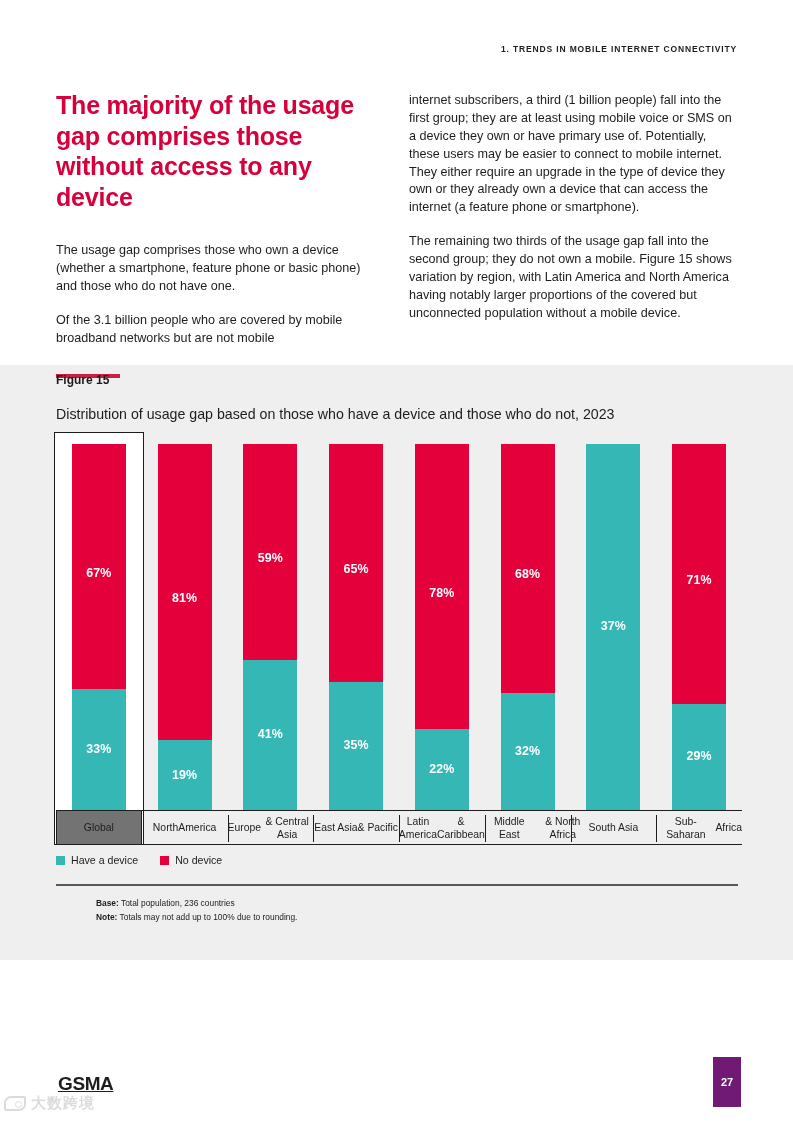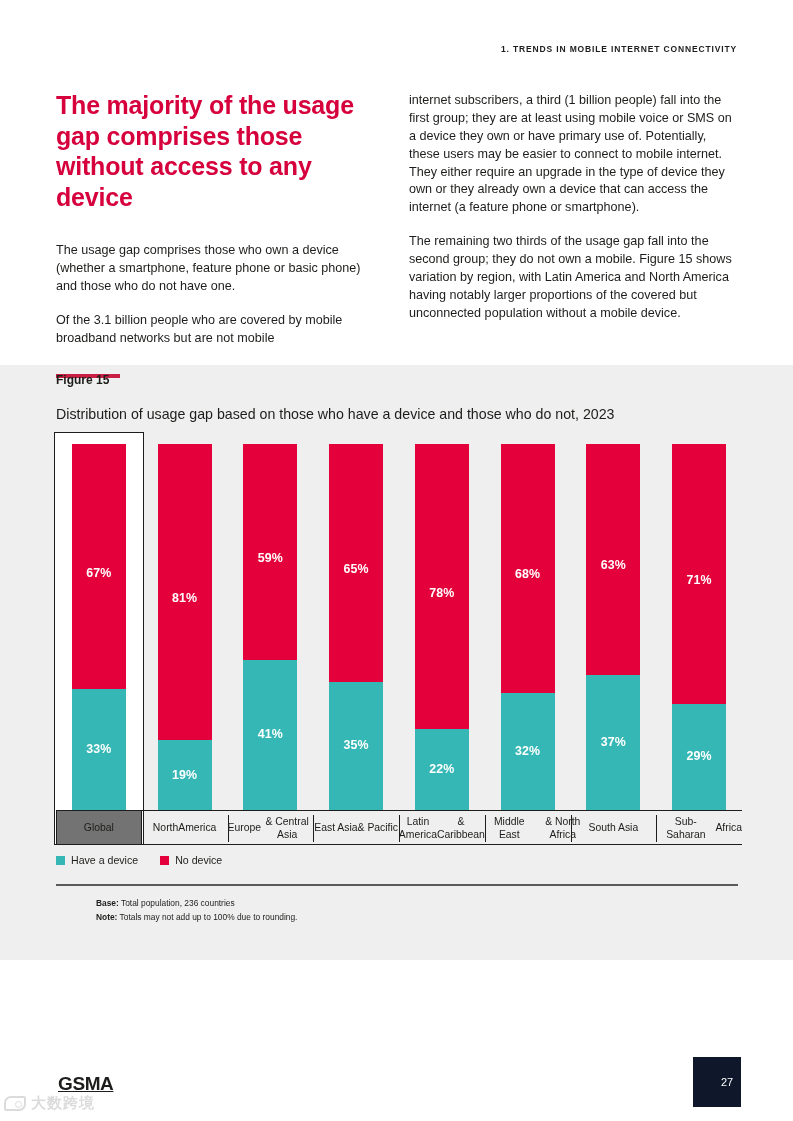--- a/index.html
+++ b/index.html
@@ -235,28 +235,27 @@
     letter-spacing: -0.4px;
     color: #1d1d1b;
     text-decoration: underline;
   }
   .page-tab {
     position: absolute;
     right: 52px;
     bottom: 14px;
     width: 28px;
     height: 50px;
-    background: #0f172a;
+    background: #701a75;
     display: flex;
     align-items: center;
     justify-content: center;
     color: #ffffff;
     font-size: 11px;
-    font-weight: normal;
-    padding-left: 20px;
+    font-weight: bold;
   }
   .watermark {
     position: absolute;
     left: 4px;
     bottom: 8px;
     display: flex;
     align-items: center;
     gap: 5px;
     opacity: 0.30;
     color: #8b8b8b;
@@ -362,23 +361,20 @@
             <div class="seg seg-no" style="flex: 68 1 0%;">
               <span class="seg-label">68%</span>
             </div>
             <div class="seg seg-have" style="flex: 32 1 0%;">
               <span class="seg-label">32%</span>
             </div>
           </div>
         </div>
         <div class="bar-group" style="left: 523.375px;">
           <div class="bar-stack">
-            <div class="seg seg-no" style="flex: 63 1 0%;">
-              <span class="seg-label">63%</span>
-            </div>
             <div class="seg seg-have" style="flex: 37 1 0%;">
               <span class="seg-label">37%</span>
             </div>
           </div>
         </div>
         <div class="bar-group" style="left: 609.125px;">
           <div class="bar-stack">
             <div class="seg seg-no" style="flex: 71 1 0%;">
               <span class="seg-label">71%</span>
             </div>

